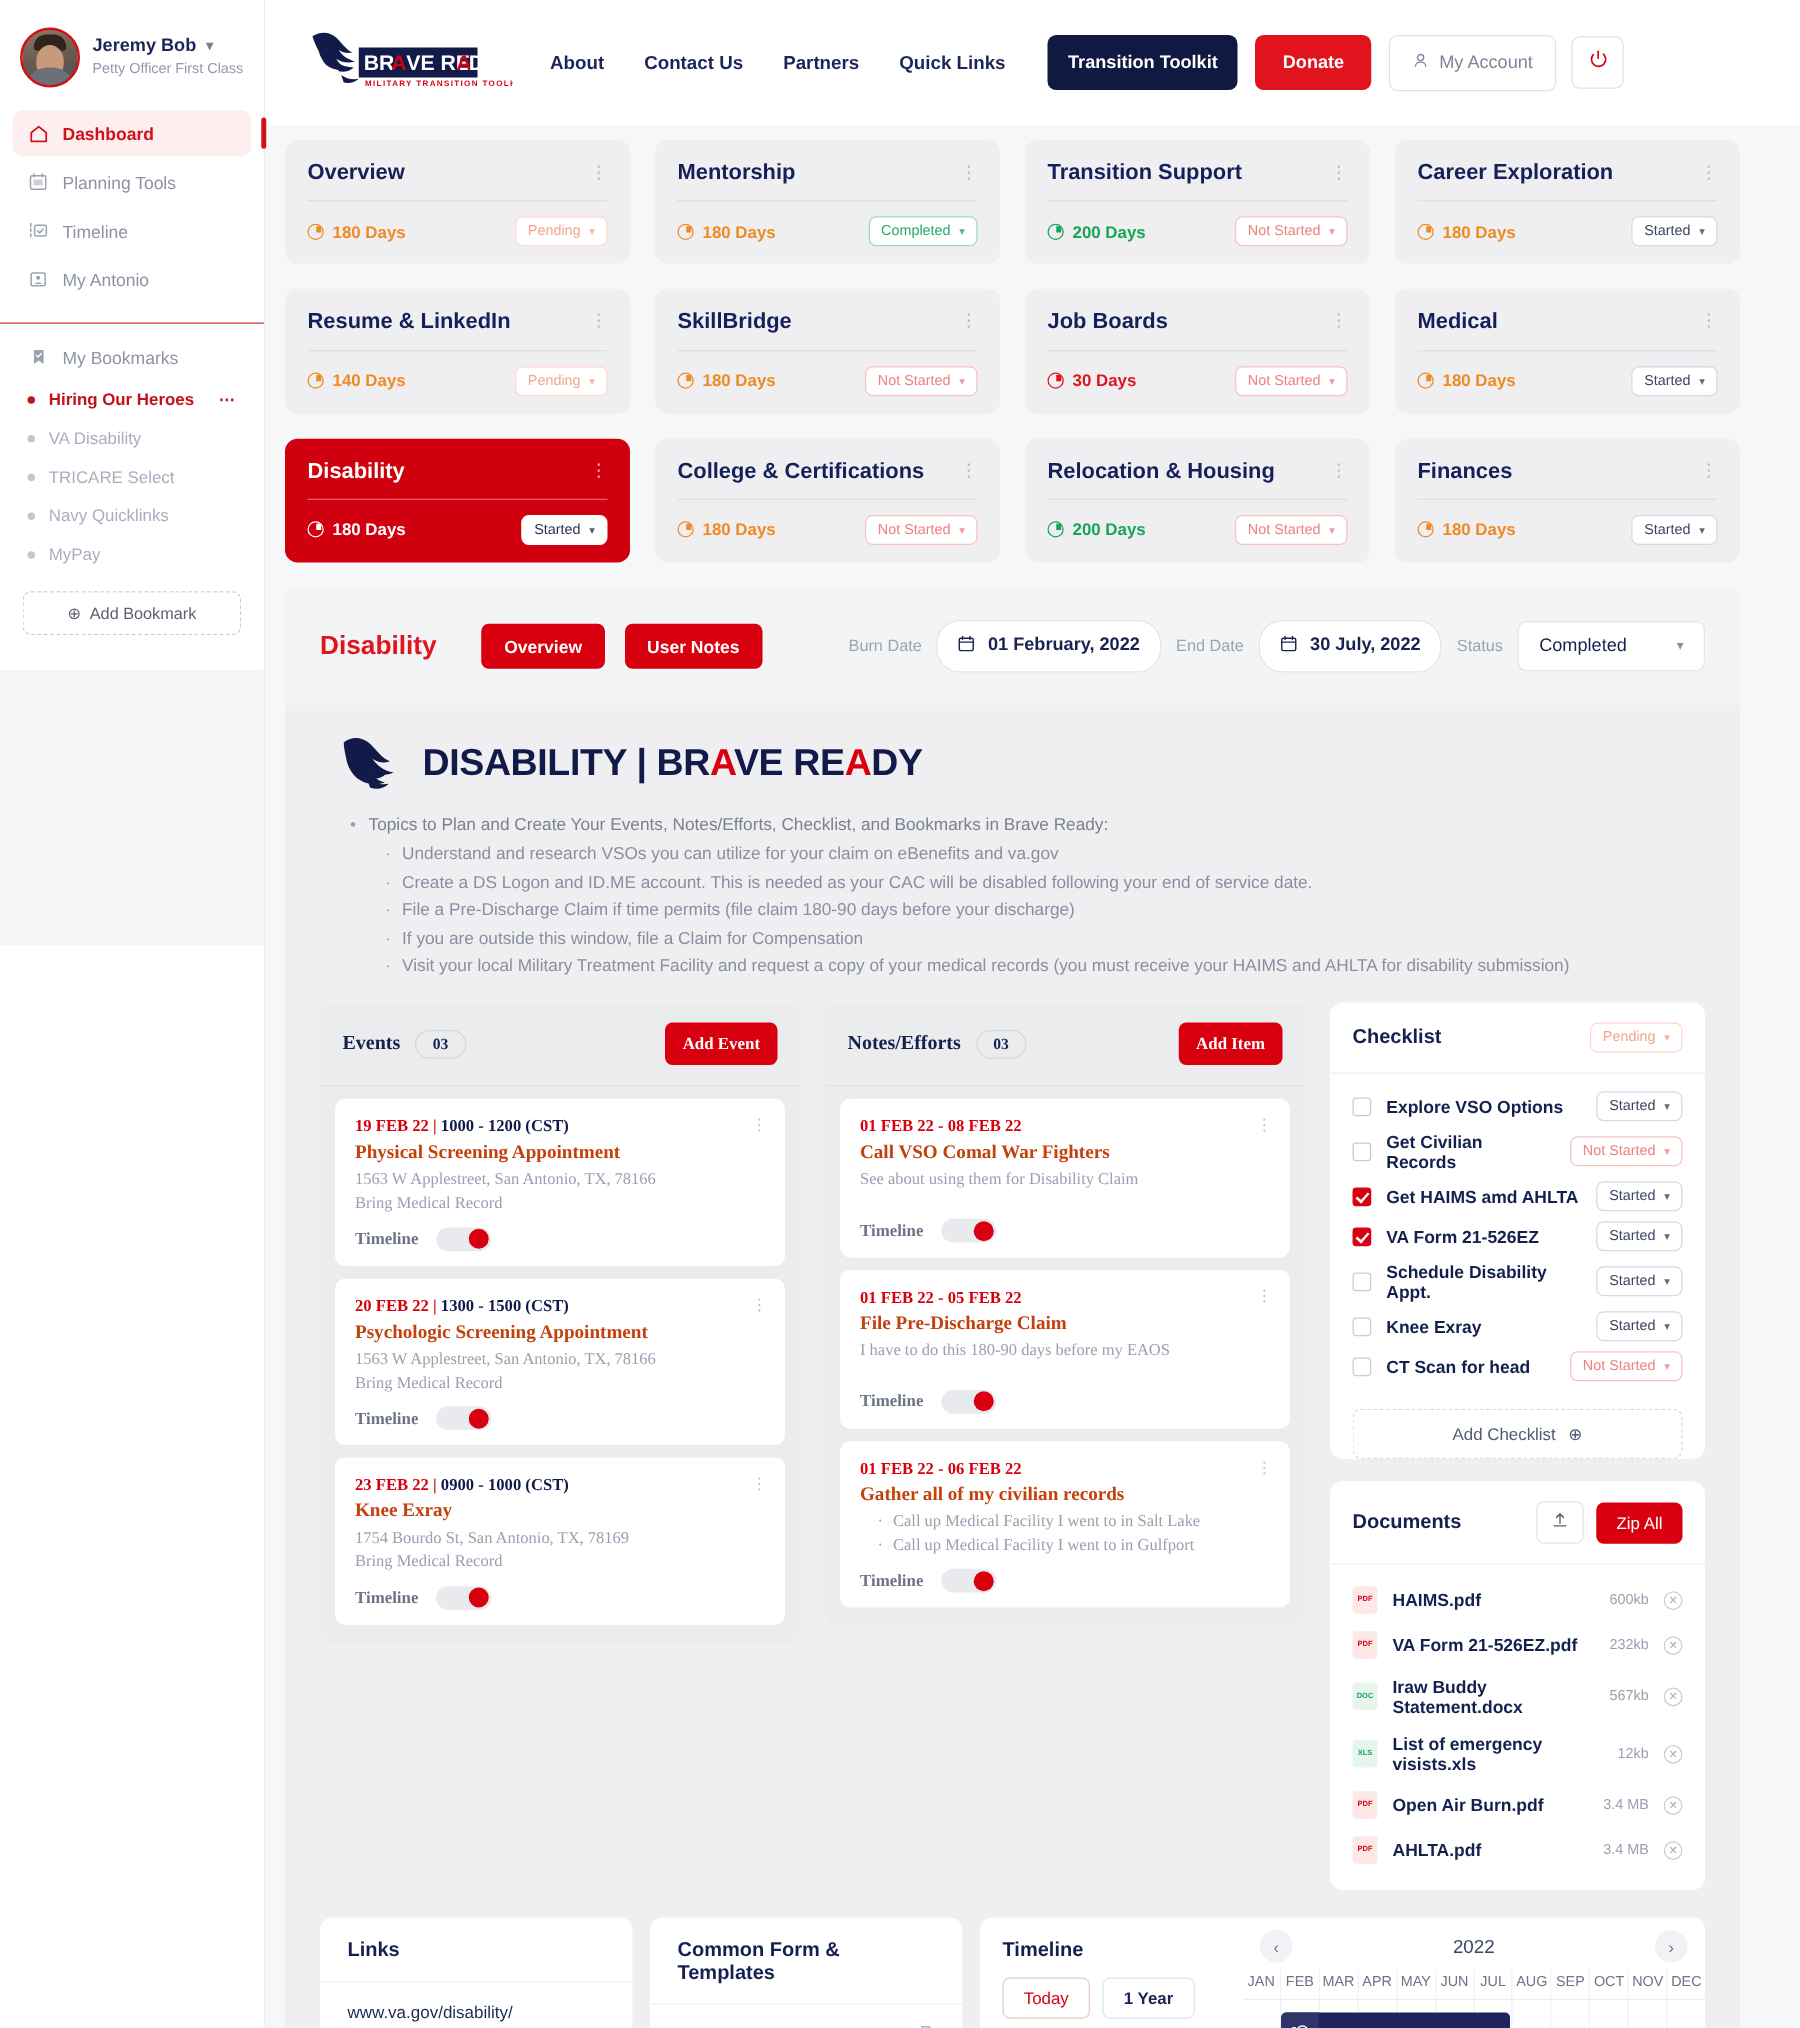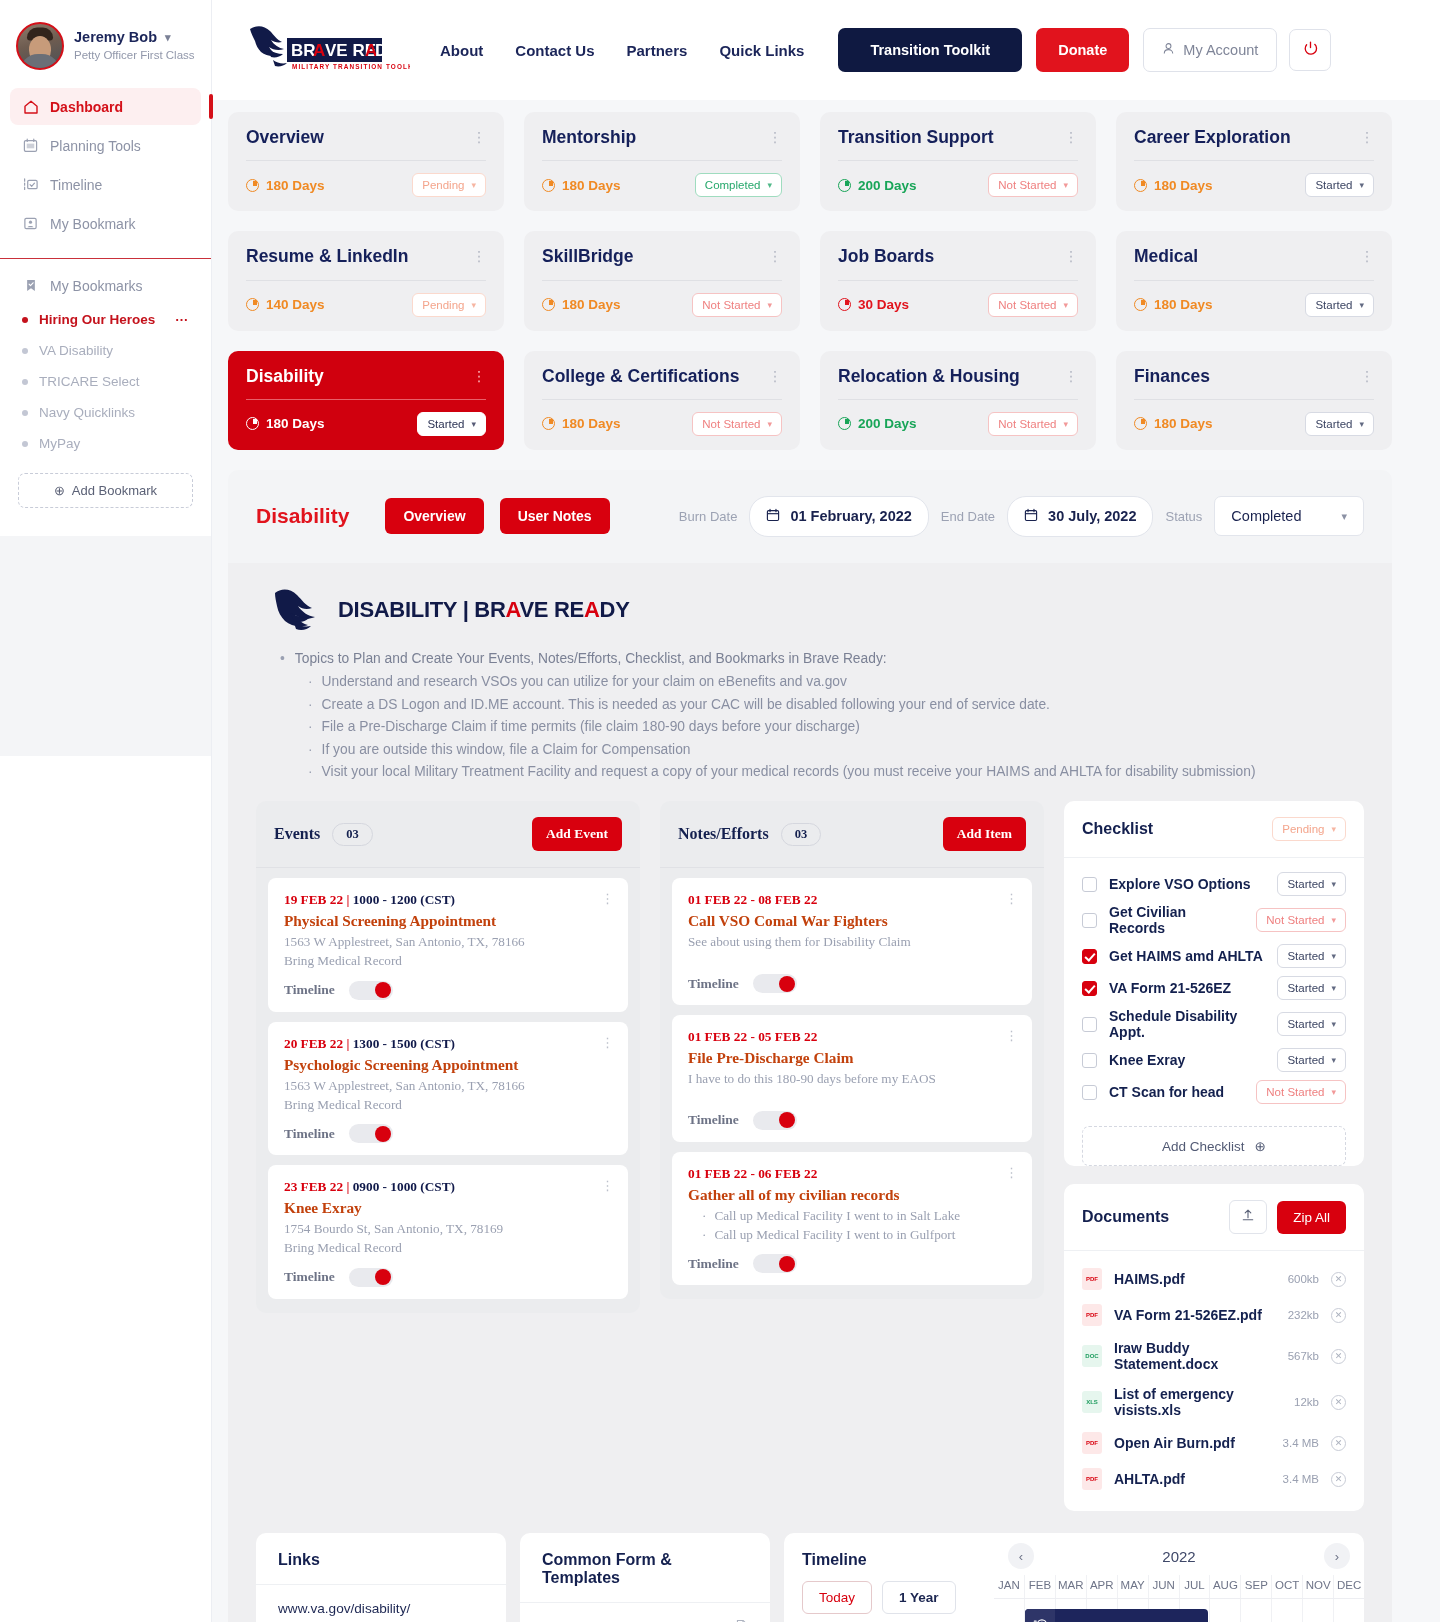--- a/index.html
+++ b/index.html
@@ -80,21 +80,21 @@
   .main { flex: 1 1 auto; background: #f6f7f9; min-width: 0; }
   .topbar {
     background:#fff; height: 100px; display:flex; align-items:center;
     gap: 0; padding: 0 18px 0 28px;
   }
   .brand { display:flex; align-items:center; gap:0; margin-right: 30px; }
   .brand-logo { width: 170px; height: 58px; position: relative; }
   .nav-links { display:flex; align-items:center; gap: 32px; font-size: 15px; font-weight: 700; color:#1b2559; }
   .nav-links span { cursor:pointer; }
   .btn { border-radius: 7px; font-size: 14.5px; font-weight: 700; cursor: pointer; border: none; }
-  .btn-dark { background:#0f1941; color:#fff; padding: 14px 32px; margin-left: 34px; }
+  .btn-dark { background:#0f1941; color:#fff; padding: 14px 16px; margin-left: 34px; }
   .btn-red { background:#e1131d; color:#fff; padding: 14px 22px; margin-left: 14px; }
   .btn-outline {
     background:#fff; color:#7f8598; border:1px solid #dfe2ea; padding: 13px 18px;
     margin-left: 14px; display:flex; align-items:center; gap:8px; font-weight:400; font-size:14.5px;
   }
   .btn-ico {
     background:#fff; border:1px solid #dfe2ea; border-radius:7px; width:42px; height:42px;
     margin-left: 12px; display:flex; align-items:center; justify-content:center; cursor:pointer;
   }
 
@@ -144,21 +144,21 @@
     font-size: 14.5px; font-weight:600; color:#19224e; display:flex; align-items:flex-start; gap:10px; cursor:pointer;
   }
   .sel-field {
     background:#fff; border:1px solid #e2e5ec; border-radius:7px; padding: 11px 16px;
     font-size: 14.5px; color:#19224e; display:flex; align-items:center; gap:40px; cursor:pointer;
   }
   .sel-field .chev { color:#8b91a4; font-size: 11px; }
 
   .detail-body { background:#efeff1; padding: 22px 28px 30px; border-radius: 0 0 10px 10px; }
   .hero { display:flex; align-items:center; gap: 12px; padding: 2px 0 12px 14px; }
-  .hero-txt { font-size: 22px; font-weight: 800; letter-spacing:-.3px; color:#111a48; }
+  .hero-txt { font-size: 30px; font-weight: 800; letter-spacing:-.3px; color:#111a48; }
   .hero-txt .r { color:#d8000e; }
   .bullets { padding: 4px 0 18px 24px; }
   .bullets .l1 { font-size: 13.8px; color:#7a8094; line-height: 1.5; display:flex; gap:10px; }
   .bullets ul { list-style:none; padding-left: 28px; margin-top: 2px; }
   .bullets ul li { font-size: 13.8px; color:#898fa2; line-height: 1.55; display:flex; gap:9px; margin-bottom: 1px; }
   .bdot { color:#9aa0b2; }
 
   .grid3 { display:flex; gap: 20px; align-items:flex-start; }
   .col-a { flex: 0 0 384px; }
   .col-b { flex: 0 0 384px; }
@@ -308,21 +308,21 @@
         <span>Timeline</span>
       </div>
       <div class="nav-item">
         <span class="nav-ico">
           <svg width="15" height="15" viewBox="0 0 16 16">
               <rect x="2" y="2.5" width="12" height="11" rx="1.5" fill="none" stroke="#9ba1b2" stroke-width="1.3"></rect>
               <circle cx="8" cy="6.6" r="1.7" fill="#9ba1b2"></circle>
               <path d="M4.8 12c.6-1.8 5.8-1.8 6.4 0" fill="#9ba1b2"></path>
             </svg>
         </span>
-        <span>My Bookmark</span>
+        <span>My Antonio</span>
       </div>
     </nav>
 
     <div class="nav-divider"></div>
 
     <div class="bm-head">
       <span class="nav-ico">
         <svg width="14" height="15" viewBox="0 0 16 16">
             <path d="M3.6 1.8h8.8v12.6L8 11.2l-4.4 3.2z" fill="#9ba1b2"></path>
             <path d="M5.8 6.4l1.6 1.7 3-3.2" fill="none" stroke="#fff" stroke-width="1.3" stroke-linecap="round" stroke-linejoin="round"></path>

